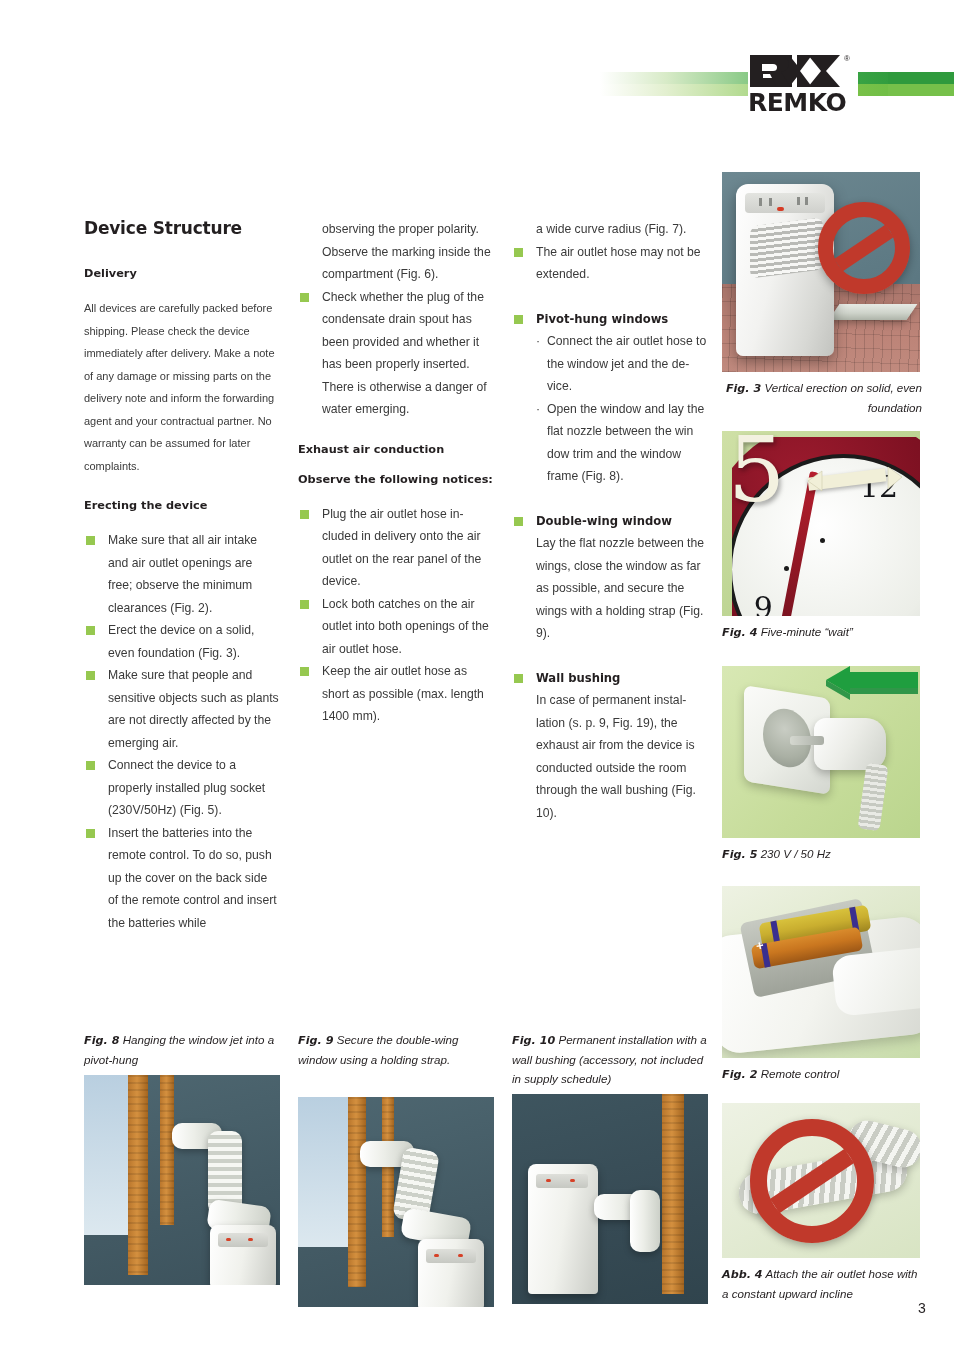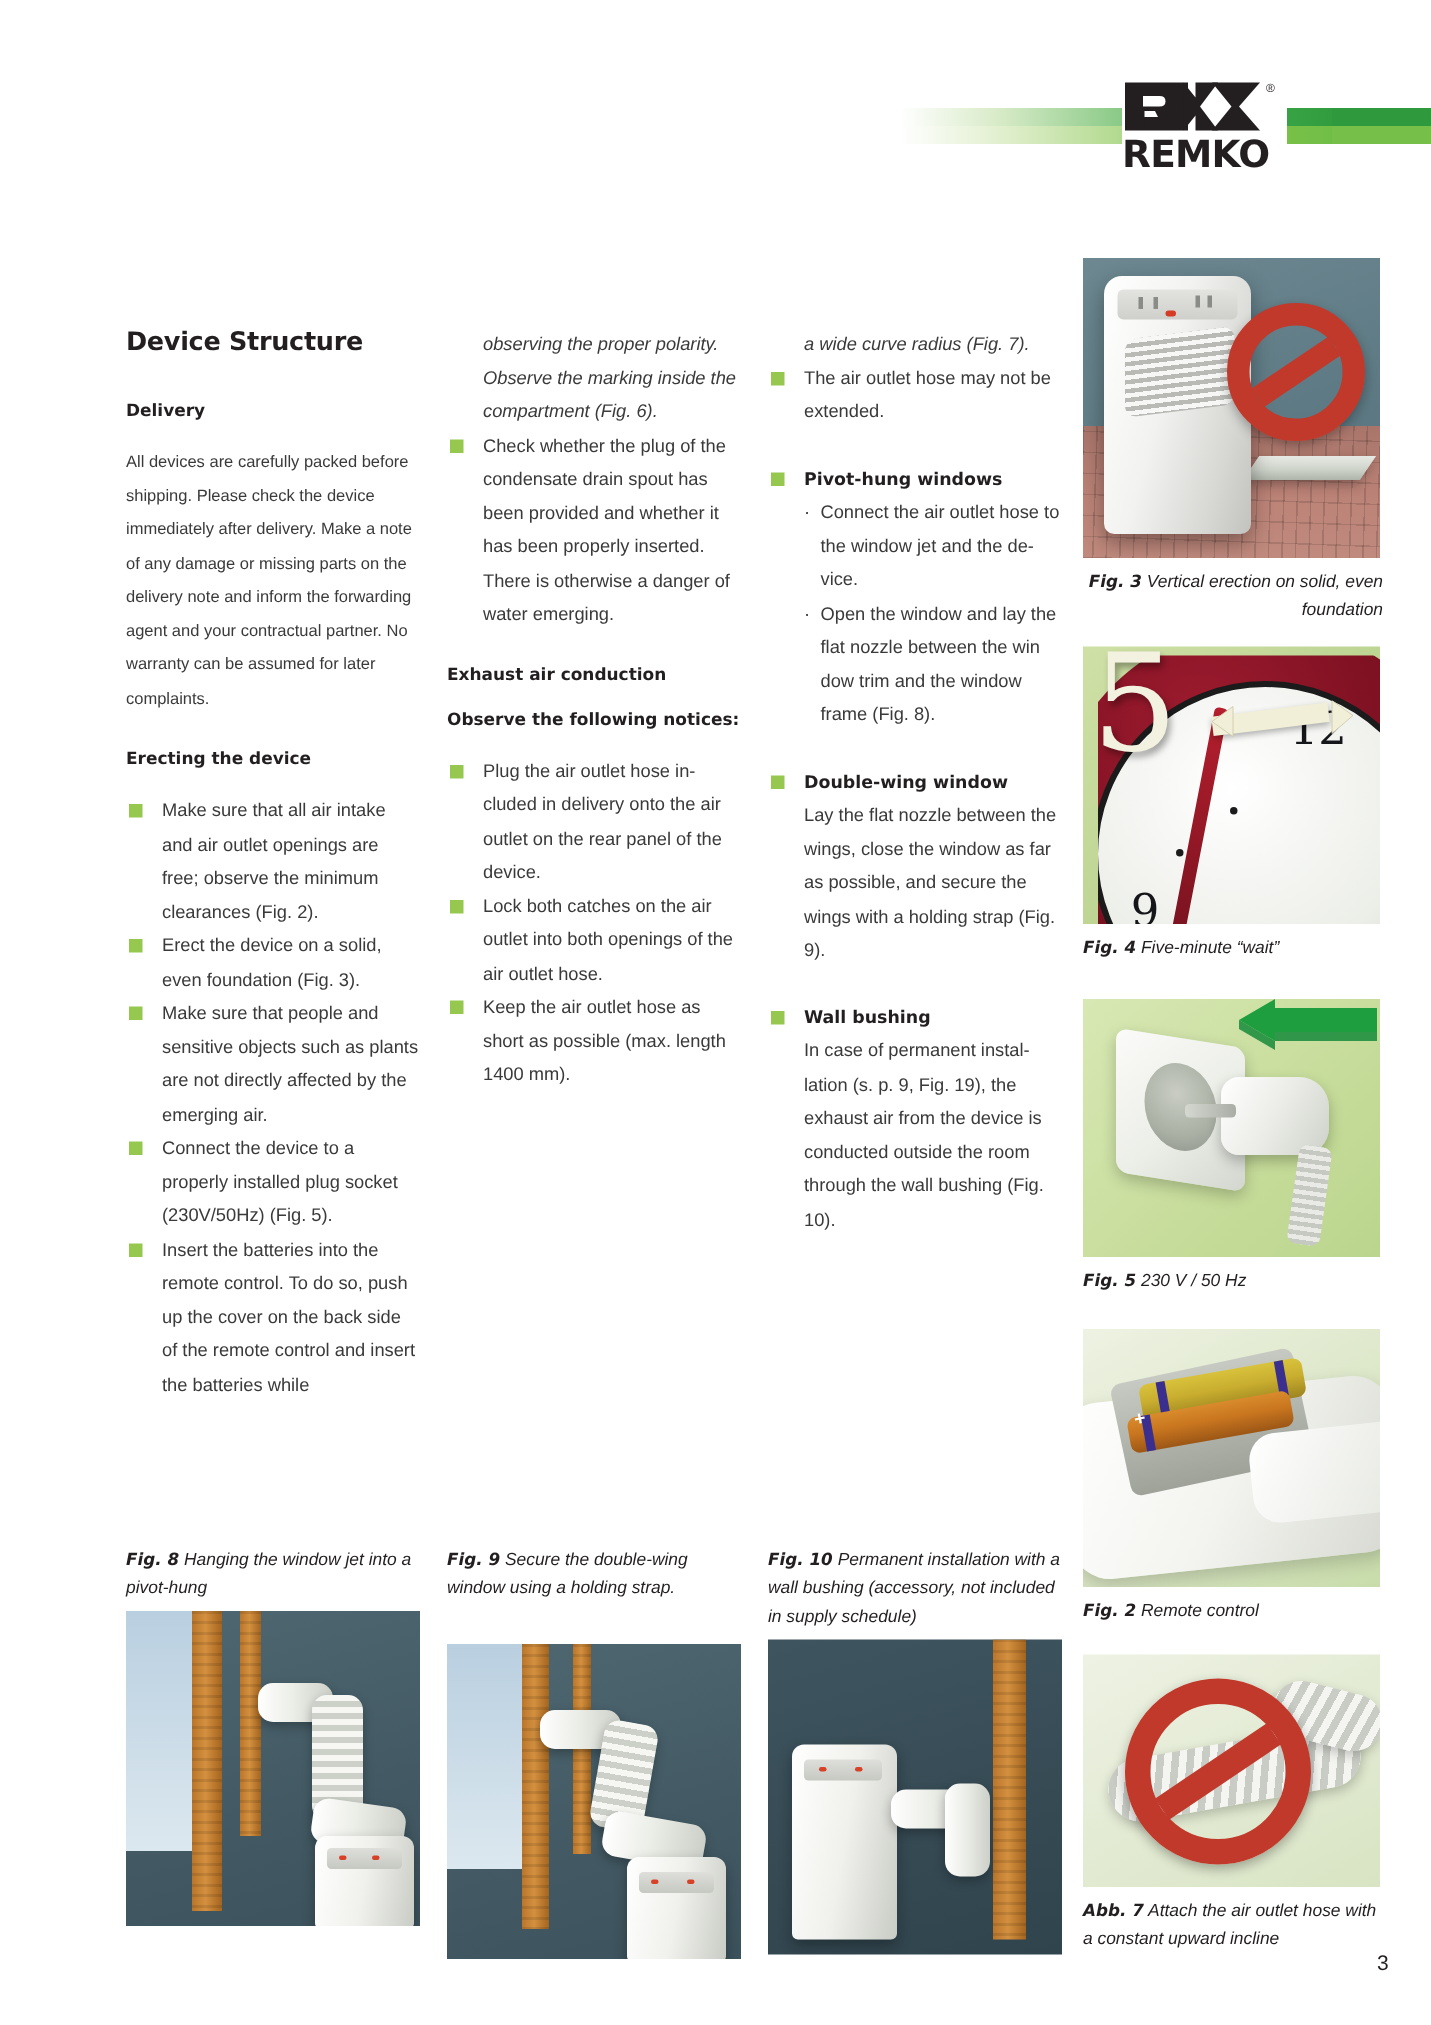--- a/index.html
+++ b/index.html
@@ -72,21 +72,21 @@
   ul.bullets { list-style: none; }
   ul.bullets > li {
     position: relative;
     padding-left: 24px;
     font-size: 12.2px; line-height: 22.5px; color: #3a3a3a;
   }
   ul.bullets > li > .sq {
     position: absolute; left: 2px; top: 7px;
     width: 9px; height: 9px; background: #96c850;
   }
-  li.cont { padding-left: 24px; font-style: italic; }
+  li.cont { padding-left: 24px; }
   .lead-bold { font-weight: 700; color: #231f20; font-family: "DejaVu Sans", sans-serif; font-size: 11.6px; }
   ul.sub-dots { list-style: none; margin-top: 0; }
   ul.sub-dots > li {
     position: relative; padding-left: 11px;
     font-size: 12.2px; line-height: 22.5px; color: #3a3a3a;
   }
   ul.sub-dots > li > .dot {
     position: absolute; left: 0; top: 0; color: #3a3a3a;
   }
   .spacer-22 { height: 22px; }
@@ -461,21 +461,21 @@
 
   <div class="fig r7">
     <div class="frame ph hose-bg" style="width:198px;height:155px;">
       <div class="hose-flex" style="left:16px;top:58px;width:170px;height:42px;transform:rotate(-10deg);"></div>
       <div class="hose-flex" style="left:126px;top:22px;width:74px;height:38px;transform:rotate(14deg);"></div>
       <div class="no-sign" style="left:28px;top:16px;width:124px;height:124px;border-width:17px;">
         <div class="no-bar" style="height:17px;"></div>
       </div>
     </div>
     <div class="cap cap-sans" style="width:200px;margin-top:6px;">
-      <b>Abb. 7</b>
+      <b>Abb. 4</b>
       <span>Attach the air outlet hose with a constant upward incline</span>
     </div>
   </div>
 
   <div class="fig b8">
     <div class="cap cap-sans" style="width:196px;">
       <b>Fig. 8</b>
       <span>Hanging the window jet into a pivot-hung</span>
     </div>
     <div class="frame ph win-bg" style="width:196px;height:210px;margin-top:6px;">

